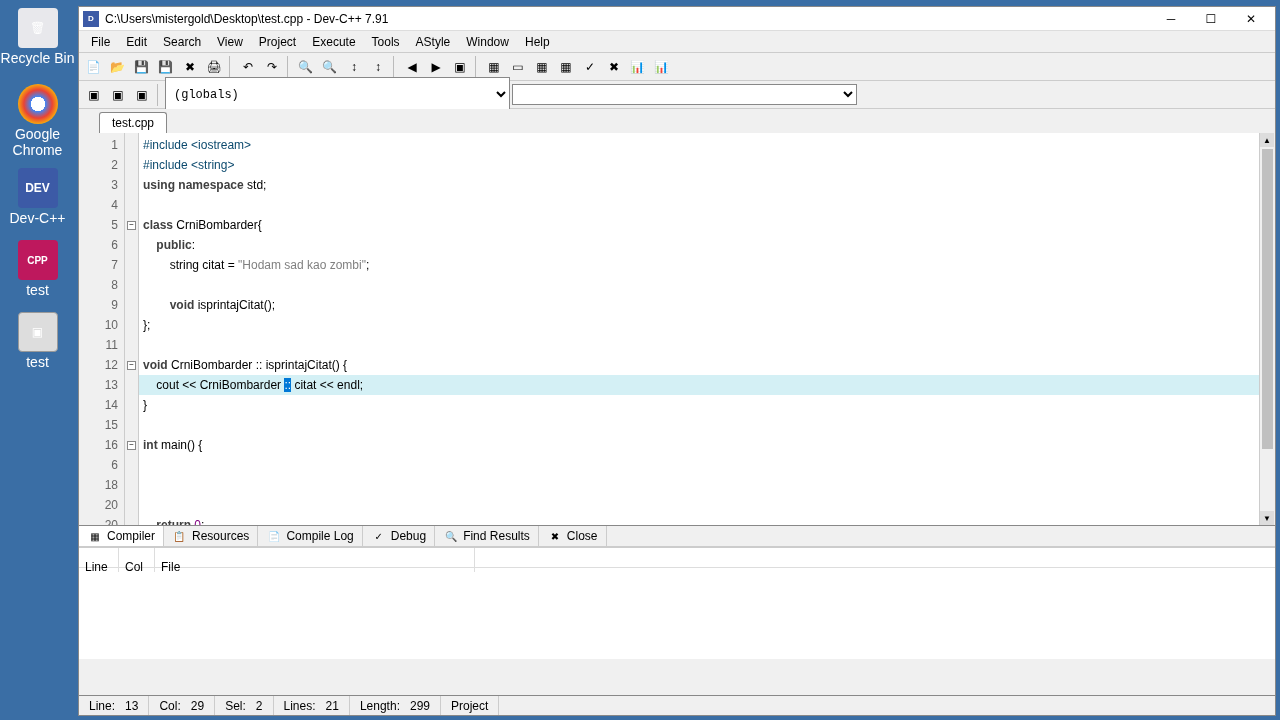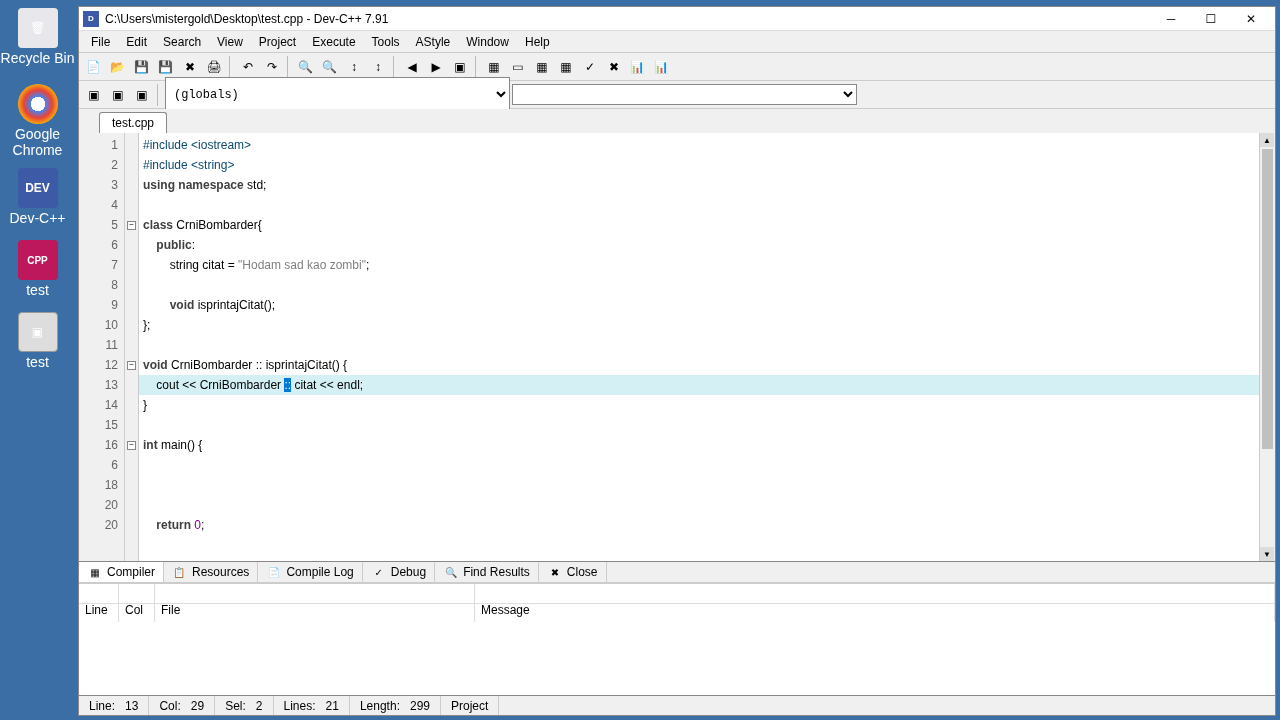--- a/index.html
+++ b/index.html
@@ -57,25 +57,25 @@
 .vscroll-thumb { position: absolute; top: 16px; left: 2px; right: 2px; height: 300px; background: #c0c0c0; }
 .vscroll-arrow { width: 14px; height: 14px; background: #ddd; display: flex; align-items: center; justify-content: center; font-size: 8px; }
 
 
 .bottom-tabs { height: 22px; background: #f0f0f0; display: flex; align-items: center; border-top: 1px solid #888; border-bottom: 1px solid #ccc; }
 .btab { padding: 2px 8px; display: flex; align-items: center; gap: 4px; cursor: pointer; border-right: 1px solid #ccc; }
 .btab.active { background: #fff; }
 .btab-icon { width: 16px; height: 16px; display: flex; align-items: center; justify-content: center; font-size: 10px; }
 .compiler-pane { height: 112px; background: #fff; border-top: 1px solid #ccc; display: flex; flex-direction: column; }
 .compiler-header { height: 20px; display: flex; border-bottom: 1px solid #ddd; }
-.ch-col { padding: 19px 6px; border-right: 1px solid #ddd; }
+.ch-col { padding: 12px 6px; border-right: 1px solid #ddd; }
 .compiler-body { flex: 1; }
 
 
-.statusbar { height: 20px; background: #f0f0f0; border-top: 1px solid #888; display: flex; align-items: center; font-size: 11px; }
+.statusbar { height: 20px; background: #f0f0f0; border-top: 1px solid #888; display: flex; align-items: center; font-size: 11px; margin-top: 36px; }
 .status-cell { padding: 0 10px; border-right: 1px solid #ccc; height: 100%; display: flex; align-items: center; }
 </style>
 </head>
 <body>
 
 <div class="desktop">
   <div class="desktop-icon">
     <div class="icon-box" style="background:#e8e8ec;">🗑</div>
     <span>Recycle Bin</span>
   </div>
@@ -248,21 +248,20 @@
         <span class="btab-icon">✖</span>
         <span>Close</span>
       </div>
   </div>
 
   <div class="compiler-pane">
     <div class="compiler-header">
       <div class="ch-col" style="width:40px;">Line</div>
       <div class="ch-col" style="width:36px;">Col</div>
       <div class="ch-col" style="width:320px;">File</div>
-      <div class="ch-col" style="flex:1;">Message</div>
     </div>
     <div class="compiler-body"></div>
   </div>
 
   <div class="statusbar">
     <div class="status-cell"><span>Line:</span>&nbsp;&nbsp;&nbsp;<span>13</span></div>
     <div class="status-cell"><span>Col:</span>&nbsp;&nbsp;&nbsp;<span>29</span></div>
     <div class="status-cell"><span>Sel:</span>&nbsp;&nbsp;&nbsp;<span>2</span></div>
     <div class="status-cell"><span>Lines:</span>&nbsp;&nbsp;&nbsp;<span>21</span></div>
     <div class="status-cell"><span>Length:</span>&nbsp;&nbsp;&nbsp;<span>299</span></div>

